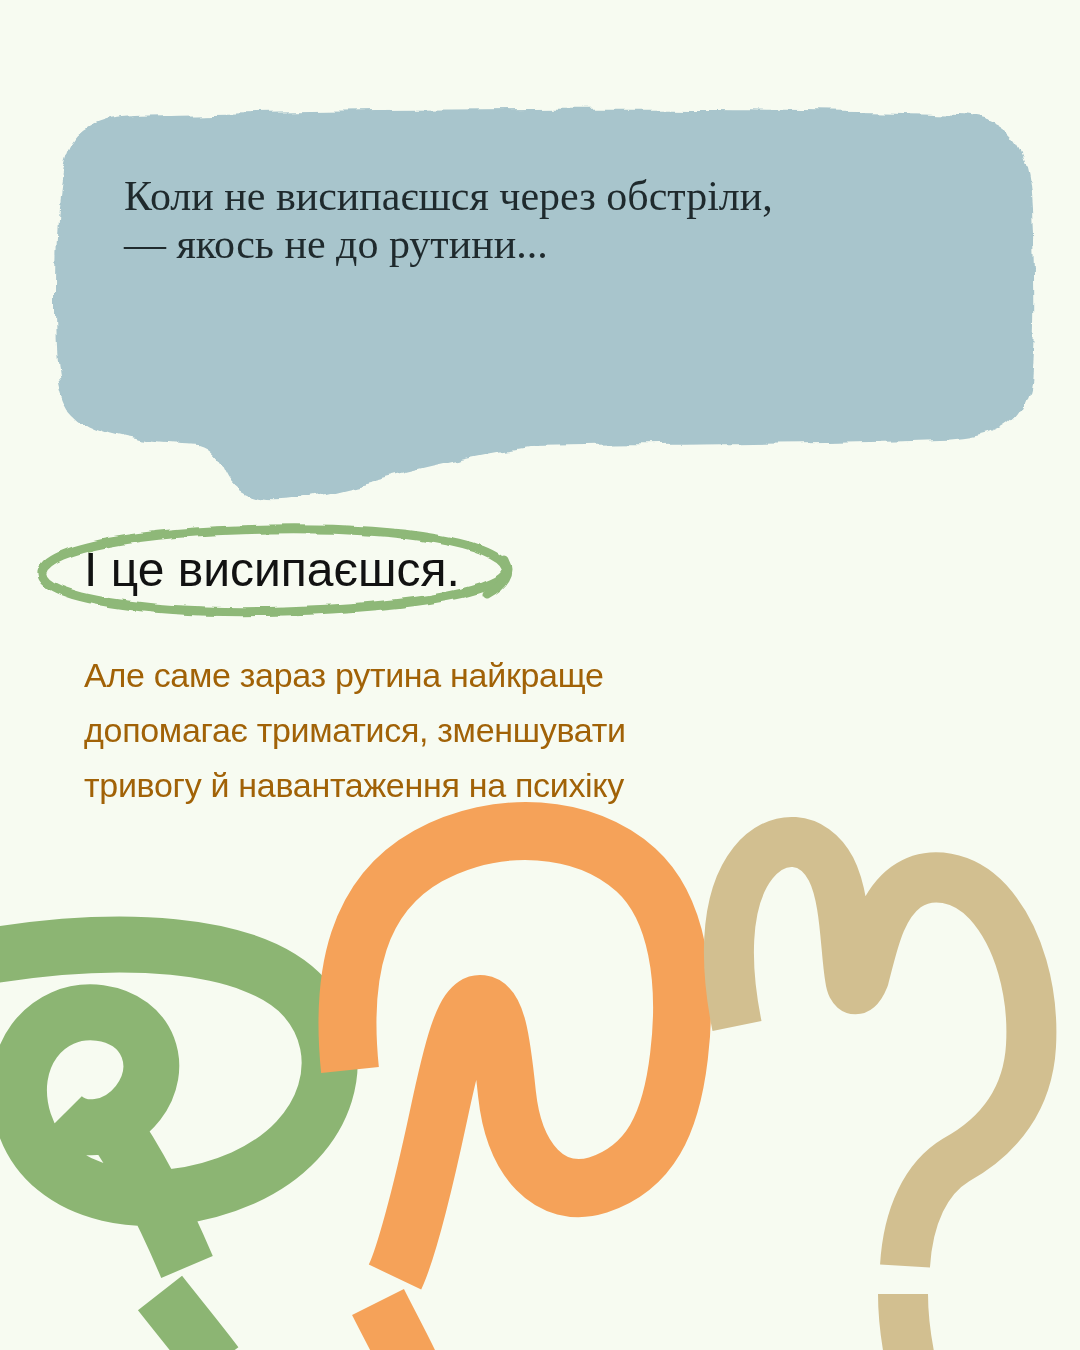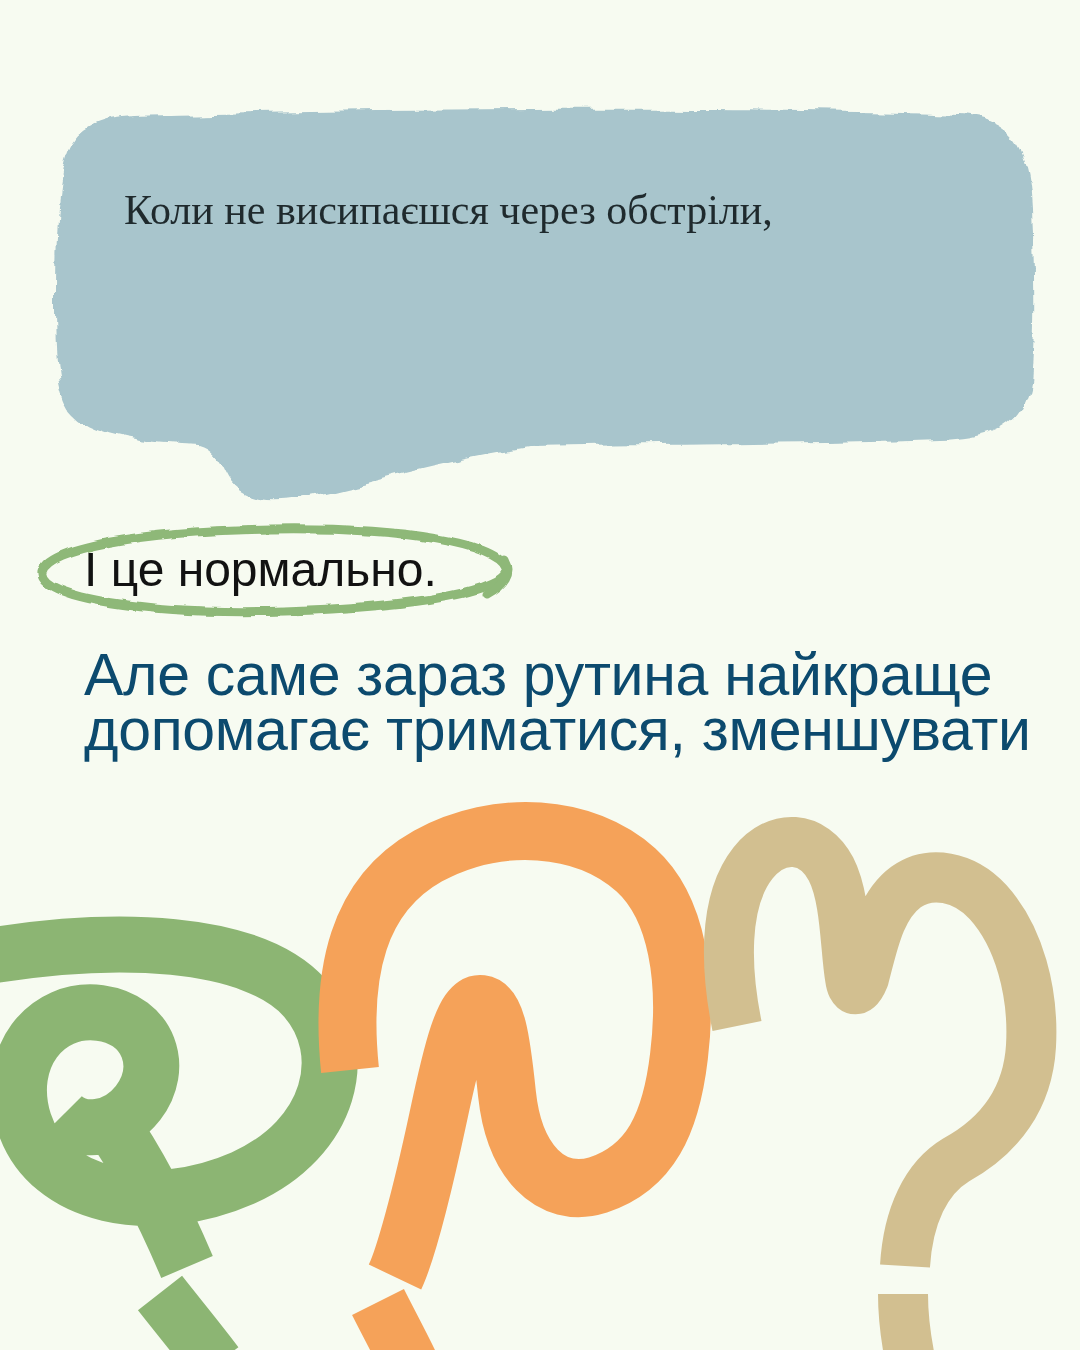--- a/index.html
+++ b/index.html
@@ -7,40 +7,40 @@
     width:1080px;height:1350px;
     background:#F7FBF1;
     position:relative;
     overflow:hidden;
     font-family:"Liberation Sans", sans-serif;
   }
   .layer{position:absolute;}
   
   #bubble-svg{left:0;top:0;width:1080px;height:560px;}
   .bubble-text{
-    left:124px;top:186px;width:880px;
+    left:124px;top:172px;width:880px;
     font-family:"Liberation Serif", serif;
     font-size:42px;line-height:48px;
     color:#1F2A2D;
     letter-spacing:0px;
   }
   .bubble-text .line{white-space:nowrap;}
   
   #oval-svg{left:0;top:498px;width:580px;height:150px;}
   .headline{
     left:84px;top:543px;
     font-size:48px;line-height:54px;
     color:#121212;
     white-space:nowrap;
   }
   
   .paragraph{
     left:84px;top:648px;width:940px;
-    font-size:59px;line-height:55px;
-    color:#0c4a6e;
+    font-size:34px;line-height:55px;
+    color:#a16207;
     letter-spacing:-0.3px;
   }
   .paragraph .line{white-space:nowrap;}
   
   #doodle-svg{left:0;top:800px;width:1080px;height:550px;}
 </style>
 </head>
 <body bgcolor="#F7FBF1">
 
 <svg id="bubble-svg" class="layer" viewBox="0 0 1080 560" xmlns="http://www.w3.org/2000/svg" aria-hidden="true">
@@ -64,38 +64,40 @@
            C 262 504, 238 498, 226 472
            C 220 458, 212 448, 200 445
            C 150 443, 95 436, 75 415
            C 58 398, 55 360, 55 300
            C 55 240, 57 180, 68 152
            C 80 124, 100 118, 135 116 Z" fill="#A8C5CC"></path>
 </svg>
 
 <div class="layer bubble-text">
   <div class="line">Коли не висипаєшся через обстріли,</div>
+  <div class="line">— якось не до рутини...</div>
 </div>
 
 <svg id="oval-svg" class="layer" viewBox="0 498 580 150" xmlns="http://www.w3.org/2000/svg" aria-hidden="true">
   <g filter="url(#wobble)" fill="none" stroke-width="9" stroke-linecap="round">
     <path d="M 42 572
              C 48 548, 140 531, 272 529
              C 404 527, 498 544, 506 568
              C 510 590, 420 607, 284 611
              C 150 615, 38 598, 42 572 Z" stroke="#8EB878"></path>
     <path d="M 486 595 C 503 586, 512 574, 504 560" stroke="#8EB878"></path>
   </g>
 </svg>
 
-<div class="layer headline">І це нормально.</div>
+<div class="layer headline">І це висипаєшся.</div>
 
 <div class="layer paragraph">
   <div class="line">Але саме зараз рутина найкраще</div>
   <div class="line">допомагає триматися, зменшувати</div>
+  <div class="line">тривогу й навантаження на психіку</div>
 </div>
 
 <svg id="doodle-svg" class="layer" viewBox="0 800 1080 550" xmlns="http://www.w3.org/2000/svg" aria-hidden="true">
 
   <path fill="none" stroke-width="56" stroke-linecap="butt" d="M -45 962
            C 120 930, 255 942, 305 998
            C 352 1052, 332 1138, 243 1178
            C 152 1218, 48 1198, 24 1122
            C 4 1058, 46 1006, 100 1013
            C 150 1020, 165 1068, 138 1103

